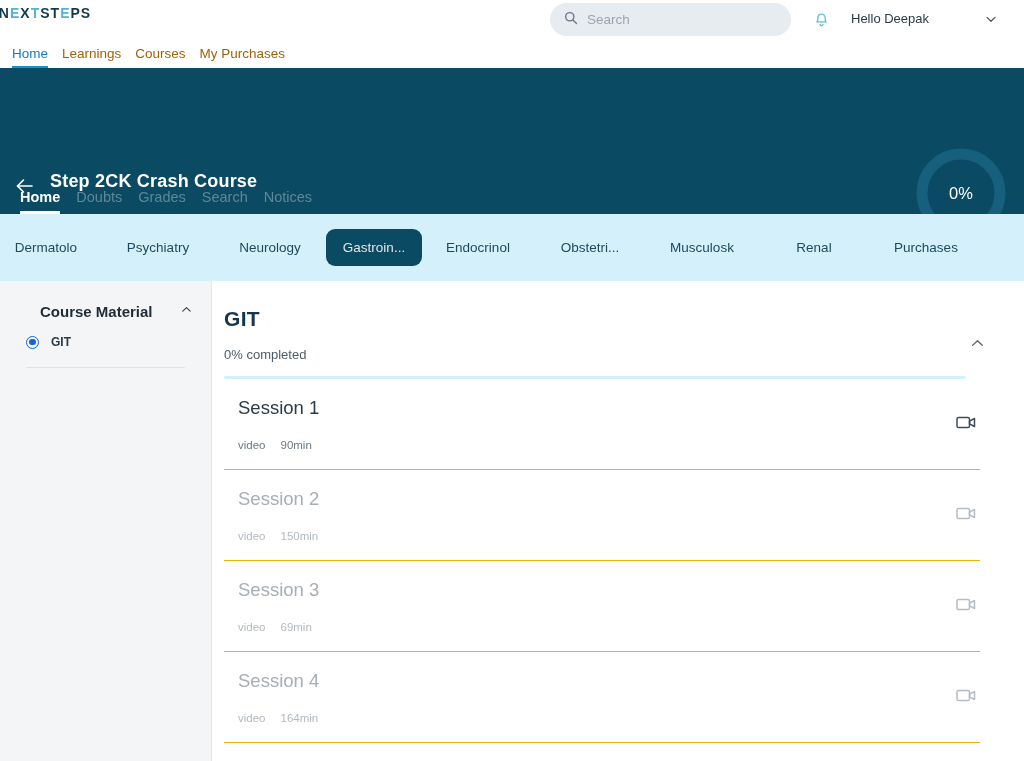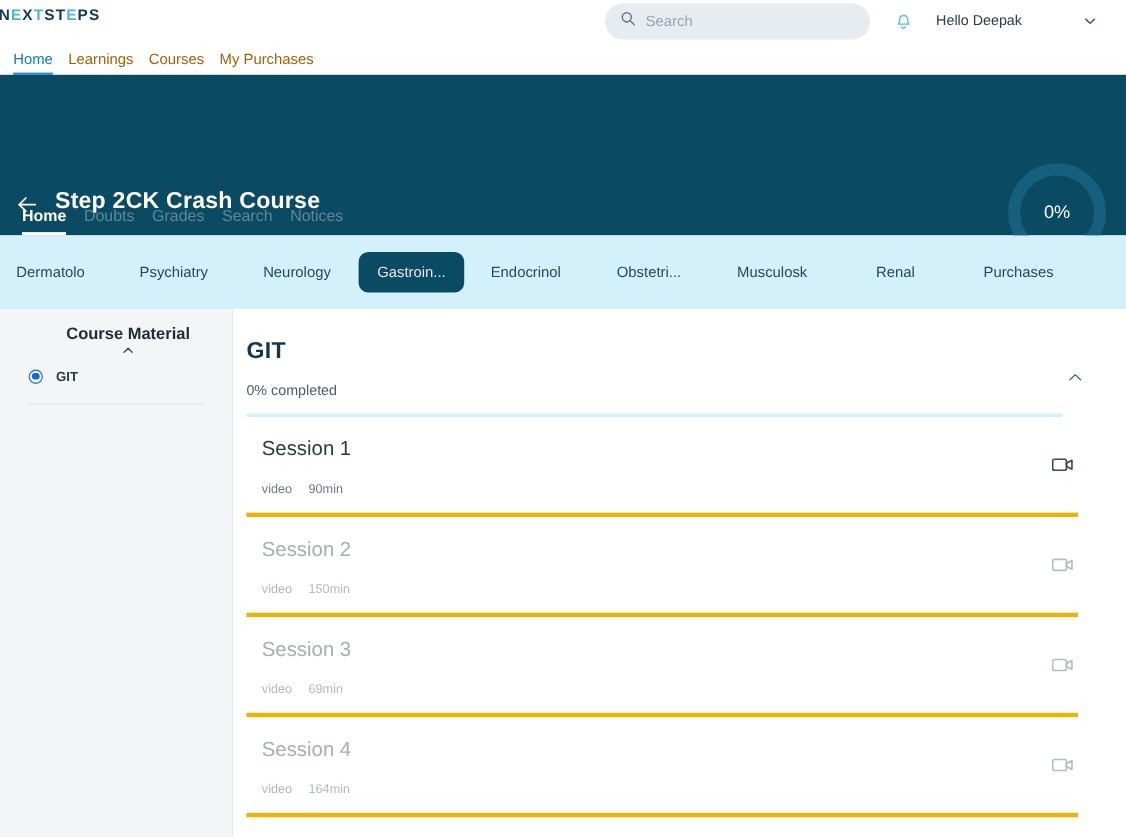--- a/index.html
+++ b/index.html
@@ -100,21 +100,21 @@
     height: 146px;
     background: #0b4a63;
   }
   .backarrow {
     position: absolute; left: 12px; top: 105px;
     width: 26px; height: 26px;
     display: flex; align-items: center; justify-content: center;
   }
   .hero-title {
     position: absolute; left: 50px; top: 103px;
-    font-size: 21px; font-weight: bold; color: #ffffff;
+    font-size: 18px; font-weight: bold; color: #ffffff;
     letter-spacing: 0.2px;
   }
   .progress-ring {
     position: absolute; right: 17px; top: 79px;
     width: 92px; height: 92px;
   }
   .progress-ring .pct {
     position: absolute; inset: 0;
     display: flex; align-items: center; justify-content: center;
     color: #ffffff; font-size: 16.5px;
@@ -174,21 +174,20 @@
     background: #f4f5f7;
     border-right: 1px solid #e4e6ea;
     padding-top: 14px;
     position: relative;
   }
   .sb-head {
     display: flex; align-items: center;
     padding: 0 18px 0 40px;
     height: 32px;
     justify-content: space-between;
-    flex-direction: column;
   }
   .sb-head .label {
     font-size: 15px; font-weight: bold; color: #1f2b36;
   }
   .sb-item {
     display: flex; align-items: center;
     gap: 12px;
     padding: 8px 18px 8px 26px;
   }
   .radio {
@@ -237,21 +236,21 @@
     background: #d4f1fb;
     border-radius: 2px;
   }
   .unit-bar .fill { height: 100%; width: 0%; background: #2aa9db; border-radius: 2px; }
 
   .session-list { margin: 0 0 0 0; padding: 0 0 0 0; }
   .session {
     position: relative;
     height: 91px;
     margin: 0 44px 0 12px;
-    border-bottom: 4px solid #eab308;
+    border-bottom: 1px solid #eab308;
     padding: 18px 0 0 14px;
   }
   .session .s-title {
     font-size: 18.5px;
     color: #2a3b48;
     line-height: 1.2;
   }
   .session .s-meta {
     position: absolute; left: 14px; top: 60px;
     display: flex; gap: 15px;

